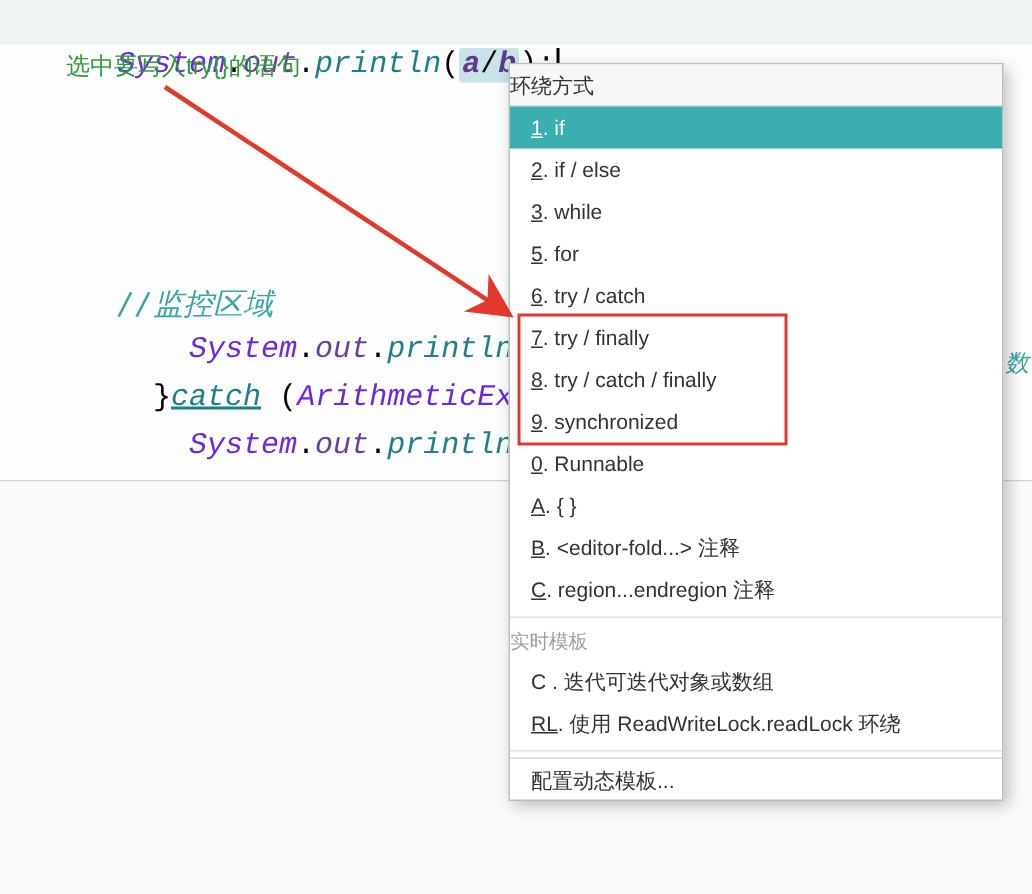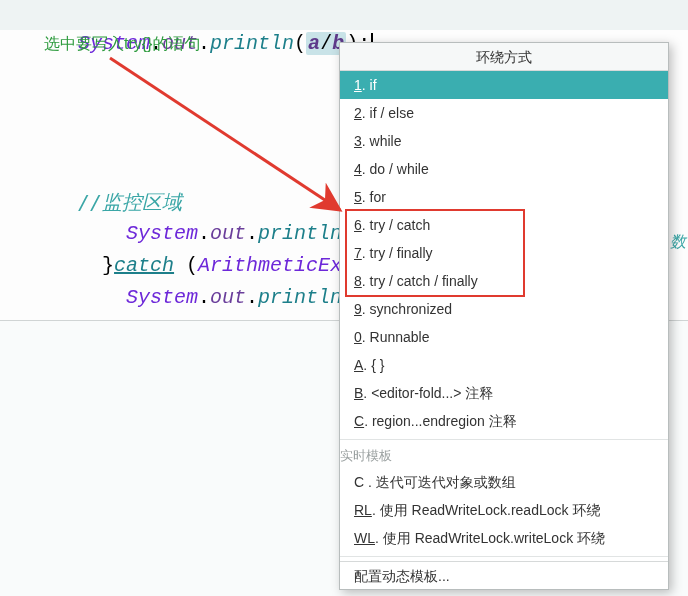--- a/index.html
+++ b/index.html
@@ -17,21 +17,21 @@
   .tk-string { color: #1d7f8a; }
   .tk-comment { color: #3aa6a6; font-style: italic; font-family: "Microsoft YaHei","SimSun",Consolas,monospace; }
   .tk-keyword { color: #1d7f8a; font-style: italic; text-decoration: underline; }
   .caret-blk { display:inline-block; width:2px; height:22px; background:#000; vertical-align:middle; margin-left:1px; }
   .selection { background: #c9e3e8; border-radius:2px; padding:0 2px; }
   .green-note { position:absolute; font-size:16px; color:#2e9b3e; font-family:"Microsoft YaHei","SimSun",sans-serif; }
   .arrow-svg { position:absolute; left:0; top:0; pointer-events:none; }
   .divider-top { position:absolute; left:0; top:320px; width:688px; height:1px; background:#d0d4d4; }
   .bottom-panel { position:absolute; left:0; top:321px; width:688px; height:275px; background:#f9fbfb; }
   .popup { position:absolute; left:339px; top:42px; width:330px; background:#ffffff; border:1px solid #b8bdbd; box-shadow: 3px 3px 10px rgba(0,0,0,0.25); }
-  .popup-title { height:28px; line-height:28px; text-align:center; font-size:14px; color:#333; border-bottom:1px solid #d6d9d9; background:#f6f8f8; }
+  .popup-title { height:28px; line-height:28px; font-size:14px; color:#333; border-bottom:1px solid #d6d9d9; background:#f6f8f8; }
   .popup-list { }
   .popup-item { height:28px; line-height:28px; padding-left:14px; font-size:14px; color:#333; cursor:pointer; position:relative; }
   .popup-item.selected { background:#3aaeb0; color:#ffffff; }
   .popup-item .mn { text-decoration: underline; }
   .popup-sep { height:1px; background:#e1e4e4; margin:4px 0; }
   .popup-section-label { height:24px; line-height:24px; padding-left:0; font-size:13px; color:#9aa0a0; }
   .popup-footer { border-top:1px solid #d6d9d9; }
   .red-box { position:absolute; border:2px solid #e03a2f; pointer-events:none; }
   .right-edge-text { position:absolute; right:2px; top:232px; font-size:16px; color:#3aa6a6; font-style:italic; font-family:"Microsoft YaHei","SimSun",sans-serif; }
 </style>
@@ -70,37 +70,35 @@
 
   <div class="divider-top"></div>
   <div class="bottom-panel"></div>
 
   <div class="popup">
     <div class="popup-title">环绕方式</div>
     <div class="popup-list">
       <div class="popup-item selected"><span class="mn">1</span>. <span>if</span></div>
       <div class="popup-item"><span class="mn">2</span>. <span>if / else</span></div>
       <div class="popup-item"><span class="mn">3</span>. <span>while</span></div>
-      <div class="popup-item"><span class="mn">4</span>. <span>do / while</span></div>
       <div class="popup-item"><span class="mn">5</span>. <span>for</span></div>
       <div class="popup-item"><span class="mn">6</span>. <span>try / catch</span></div>
       <div class="popup-item"><span class="mn">7</span>. <span>try / finally</span></div>
       <div class="popup-item"><span class="mn">8</span>. <span>try / catch / finally</span></div>
       <div class="popup-item"><span class="mn">9</span>. <span>synchronized</span></div>
       <div class="popup-item"><span class="mn">0</span>. <span>Runnable</span></div>
       <div class="popup-item"><span class="mn">A</span>. <span>{ }</span></div>
       <div class="popup-item"><span class="mn">B</span>. <span>&lt;editor-fold...&gt; 注释</span></div>
       <div class="popup-item"><span class="mn">C</span>. <span>region...endregion 注释</span></div>
     </div>
     <div class="popup-sep"></div>
     <div class="popup-section-label">实时模板</div>
     <div class="popup-list">
       <div class="popup-item"><span>C</span> . <span>迭代可迭代对象或数组</span></div>
       <div class="popup-item"><span class="mn">RL</span>. <span>使用 ReadWriteLock.readLock 环绕</span></div>
-      <div class="popup-item"><span class="mn">WL</span>. <span>使用 ReadWriteLock.writeLock 环绕</span></div>
     </div>
     <div class="popup-sep"></div>
     <div class="popup-item popup-footer">配置动态模板...</div>
   </div>
 
   <div class="red-box" style="left:345px; top:209px; width:180px; height:88px;"></div>
 
   <svg class="arrow-svg" width="688" height="596">
     <defs>
       <marker id="ah" markerWidth="12" markerHeight="12" refX="9" refY="5" orient="auto">

